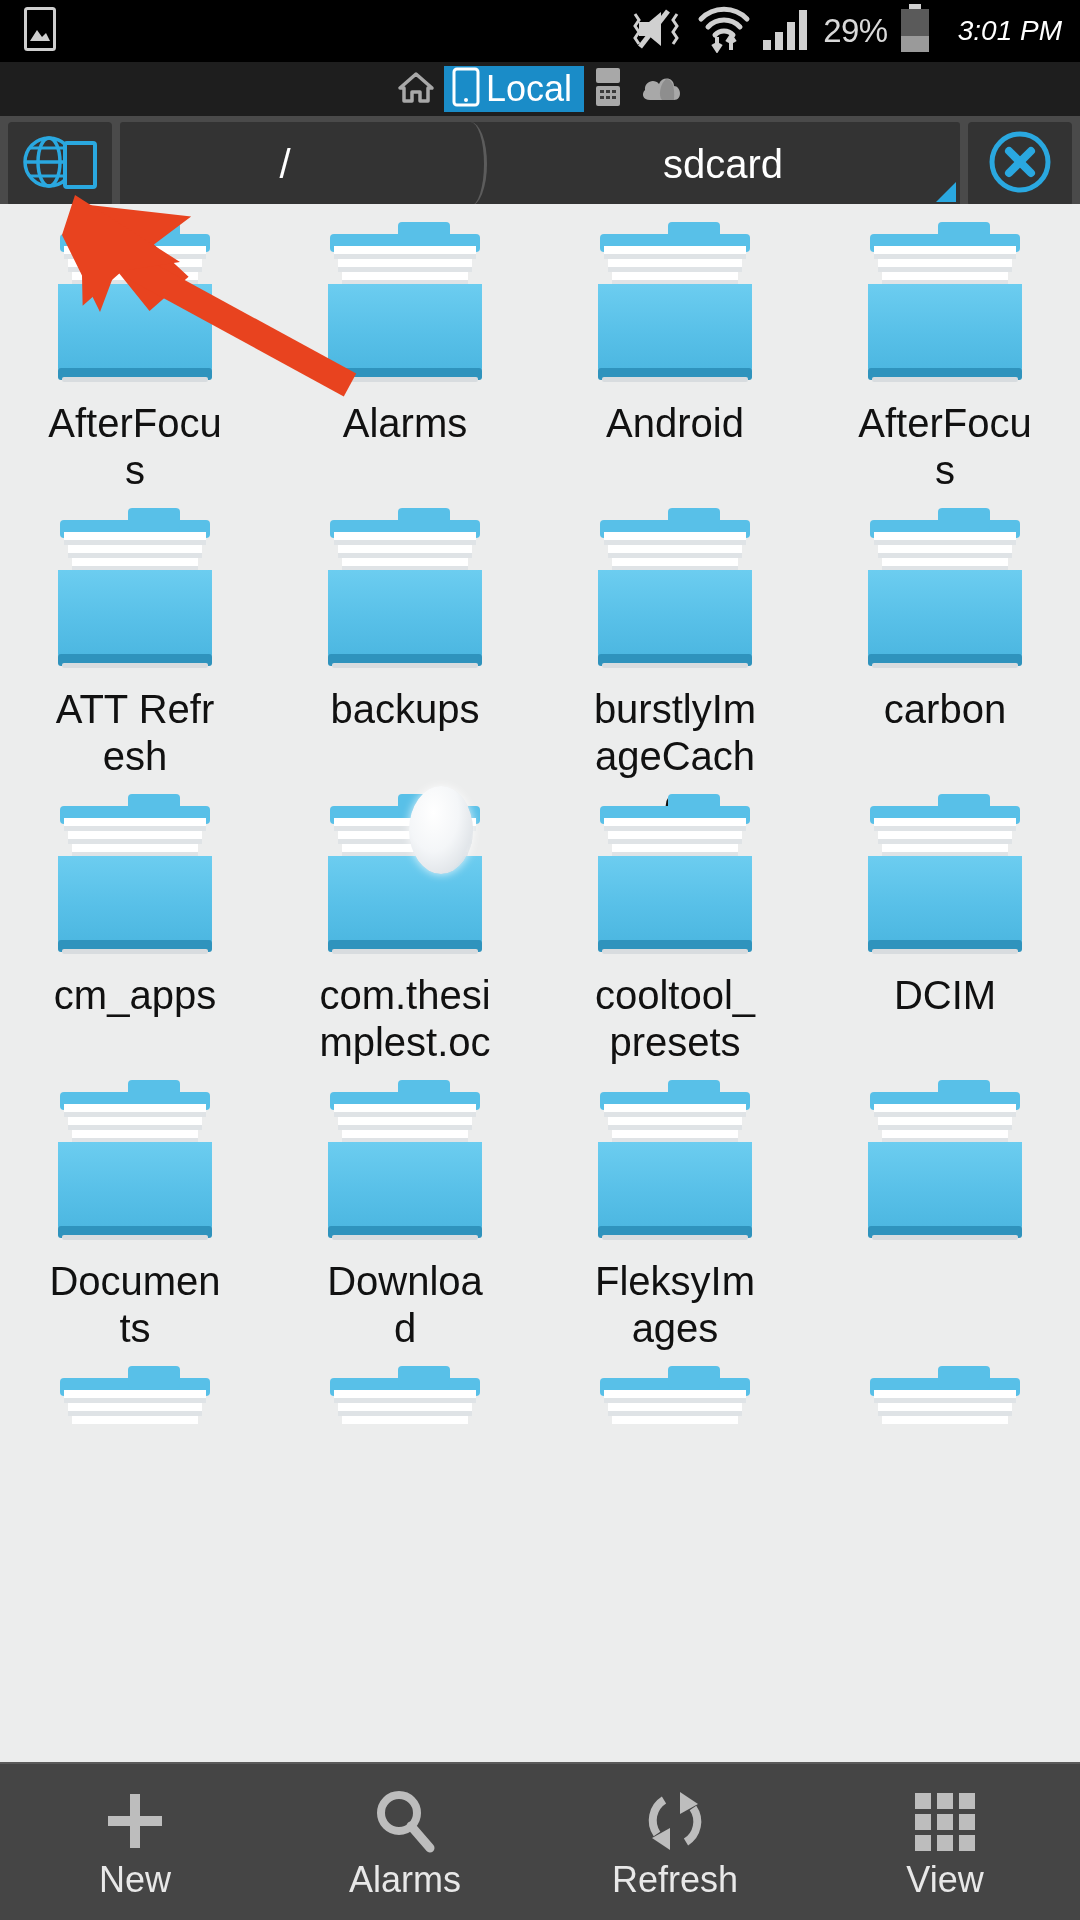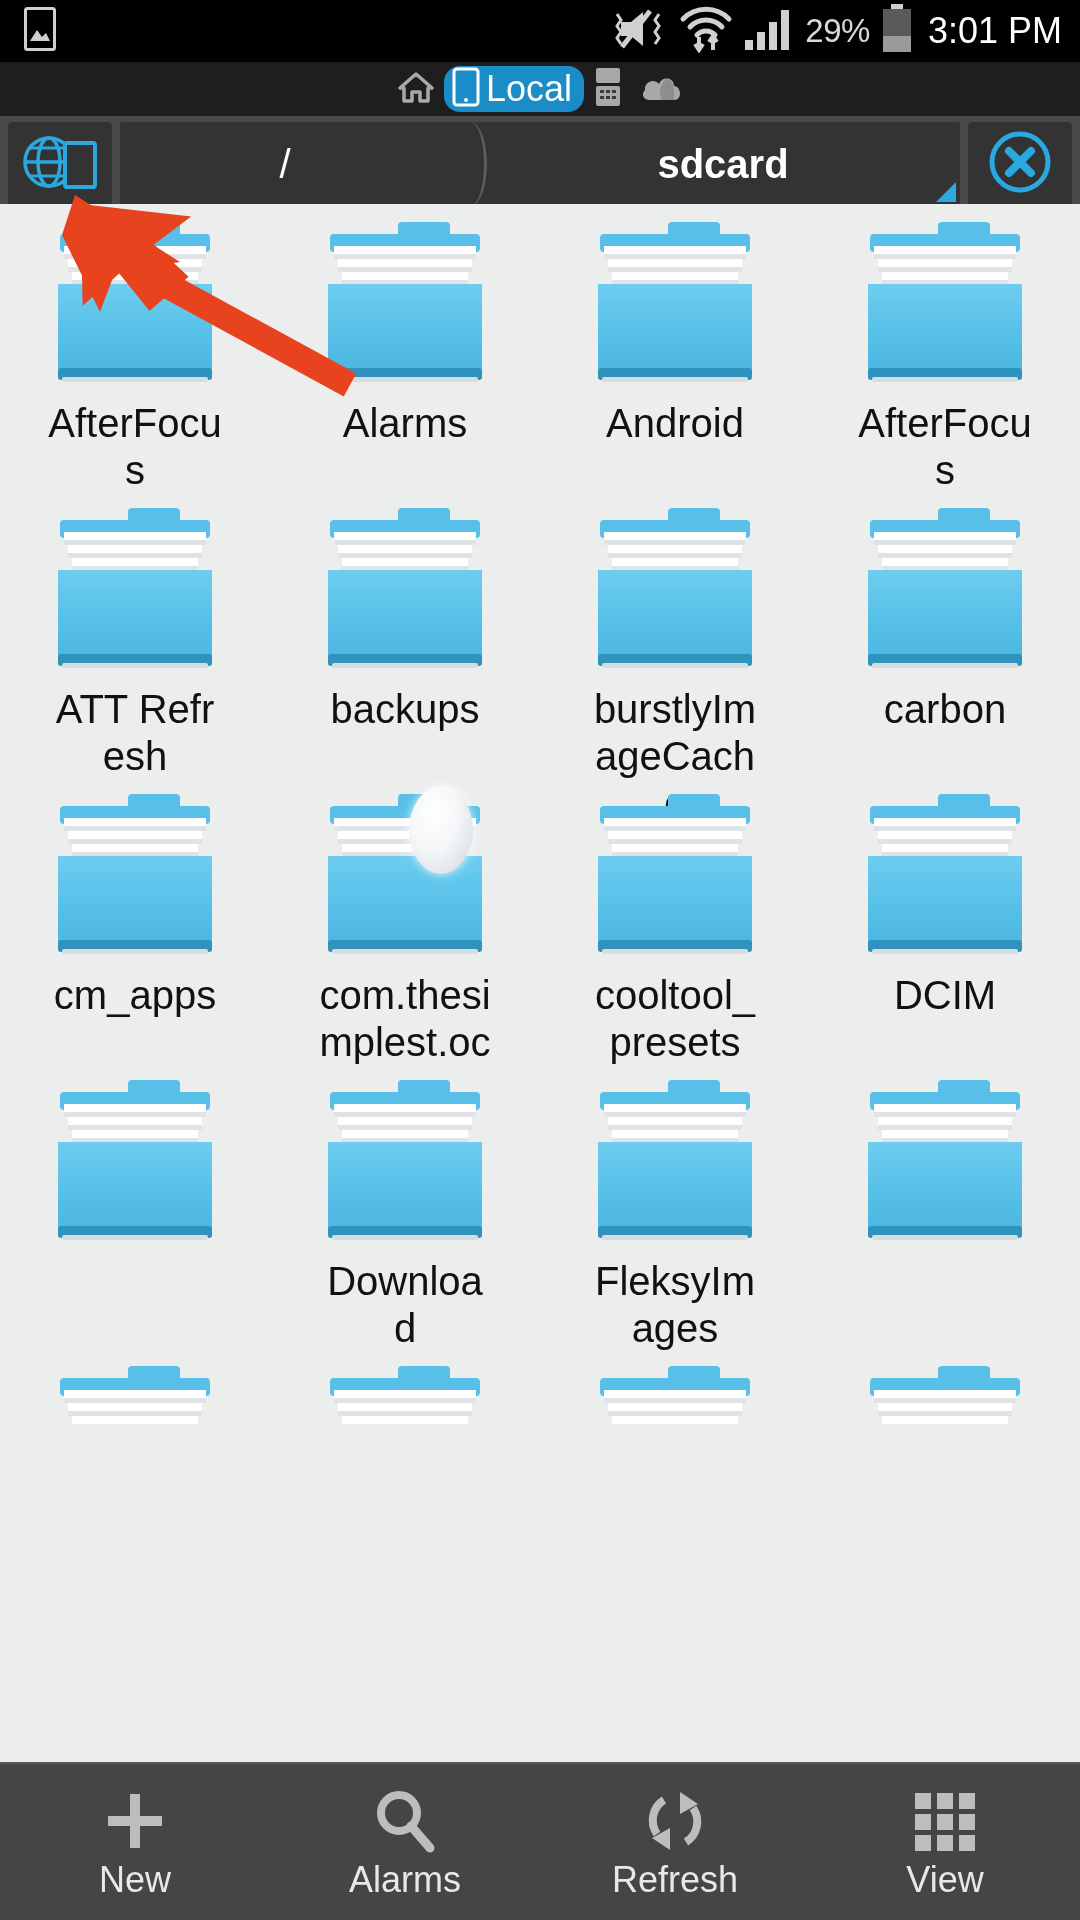--- a/index.html
+++ b/index.html
@@ -41,45 +41,45 @@
   }
   .sb-icon { display: block; }
   .sb-battery-pct {
     color: #d8d8d8;
     font-size: 33px;
     letter-spacing: -0.5px;
     font-family: "Liberation Sans", sans-serif;
   }
   .sb-clock {
     color: #ffffff;
-    font-size: 36px;
+    font-size: 28px;
     letter-spacing: 0px;
-    margin-left: 4px;
+    margin-left: 16px;
     font-family: "Liberation Sans", sans-serif;
+    font-style: italic;
   }
 
   
   .tab-bar {
     position: absolute;
     top: 62px; left: 0;
     width: 1080px;
     height: 54px;
     background: #1e1e1e;
     display: flex;
     align-items: center;
     justify-content: center;
     gap: 0px;
   }
   .tab {
     display: flex;
     align-items: center;
     gap: 6px;
     height: 46px;
     padding: 0 8px;
-    border-radius: 16px;
   }
   .tab.active {
     background: #1a8cc8;
     padding: 0 12px 0 8px;
   }
   .tab-label {
     color: #ffffff;
     font-size: 36px;
     line-height: 1;
     font-family: "Liberation Sans", sans-serif;
@@ -133,21 +133,21 @@
     flex: 0 0 auto;
   }
   .crumb-sep::before {
     content: "";
     position: absolute;
     top: 0; left: 4px;
     width: 30px; height: 100%;
     border-right: 3px solid #5c5c5c;
     border-radius: 0 50% 50% 0 / 0 50% 50% 0;
   }
-  .crumb-current { flex: 1 1 auto; font-weight: bold; }
+  .crumb-current { flex: 1 1 auto; }
   .crumb-handle {
     position: absolute;
     right: 4px; bottom: 4px;
     width: 0; height: 0;
     border-left: 20px solid transparent;
     border-bottom: 20px solid #2aa8e0;
   }
 
   
   .file-grid {
@@ -658,20 +658,21 @@
             <rect x="20" y="24" width="142" height="8" fill="#ffffff"></rect>
             <rect x="20" y="32" width="142" height="5" fill="#dfe3e6"></rect>
             <rect x="24" y="37" width="134" height="8" fill="#ffffff"></rect>
             <rect x="24" y="45" width="134" height="5" fill="#dfe3e6"></rect>
             <rect x="28" y="50" width="126" height="8" fill="#ffffff"></rect>
             <rect x="28" y="58" width="126" height="5" fill="#dfe3e6"></rect>
             <path d="M14 62 h154 v84 a6 6 0 0 1 -6 6 h-142 a6 6 0 0 1 -6 -6 z" fill="url(#fg12)"></path>
             <rect x="14" y="146" width="154" height="12" rx="3" fill="#2f93bd"></rect>
             <rect x="18" y="155" width="146" height="5" rx="2" fill="#d8dcdf"></rect>
           </svg></div>
+        <div class="folder-name">Documents</div>
       </div>
       <div class="file-cell">
         <div class="folder-icon"><svg width="182" height="168" viewBox="0 0 182 168">
             <defs>
               <linearGradient id="fg13" x1="0" y1="0" x2="0" y2="1">
                 <stop offset="0%" stop-color="#6ccdf0"></stop>
                 <stop offset="55%" stop-color="#58c0e8"></stop>
                 <stop offset="100%" stop-color="#4bb6e0"></stop>
               </linearGradient>
             </defs>

